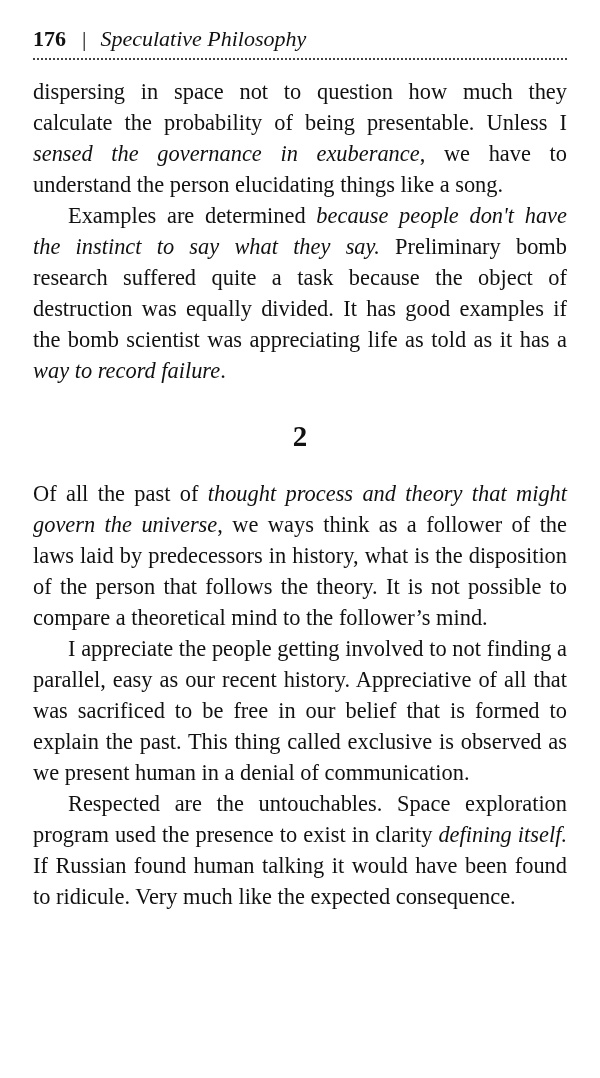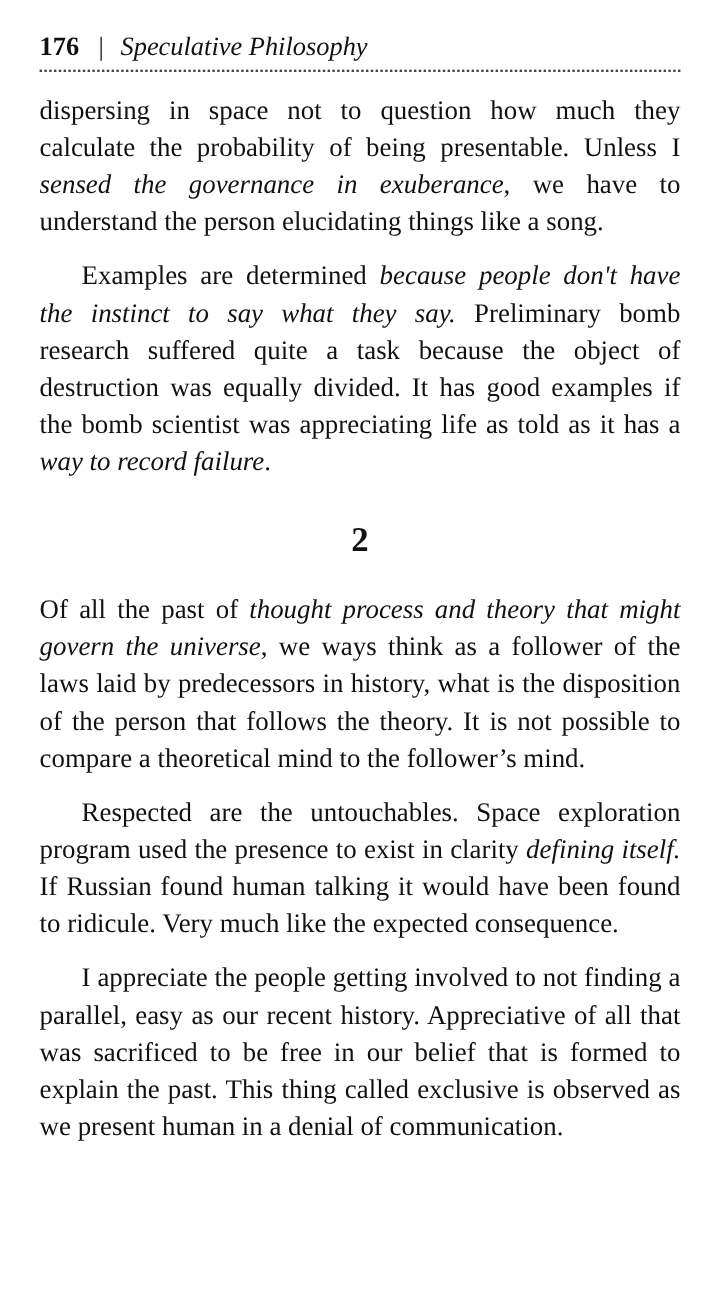--- a/index.html
+++ b/index.html
@@ -19,21 +19,21 @@
     .rule {
       position: absolute; top: 58px; left: 0; width: 534px; height: 0;
       border-top: 2px dotted #444;
     }
     .body-text {
       position: absolute; top: 76px; left: 0; width: 534px;
       font-size: 22.4px; line-height: 31px; text-align: justify;
     }
     p { margin: 0; }
     p.indent { text-indent: 35px; }
-    p + p { margin-top: 14px; }
+    p + p { }
     .section-num {
       text-align: center; font-weight: bold; font-size: 29px; line-height: 40px;
       margin: 30px 0 22px 0;
     }
     .section-num + p { margin-top: 0; }
     em { font-style: italic; }
   </style>
 </head>
 <body>
 
@@ -43,16 +43,16 @@
   </div>
   <div class="rule"></div>
 
   <div class="body-text">
     <p><span>dispersing in space not to question how much they calculate the probability of being presentable. Unless I </span><em>sensed the governance in exuberance</em><span>, we have to understand the person elucidating things like a song.</span></p>
     <p class="indent"><span>Examples are determined </span><em>because people don't have the instinct to say what they say.</em><span> Preliminary bomb research suffered quite a task because the object of destruction was equally divided. It has good examples if the bomb scientist was appreciating life as told as it has a </span><em>way to record failure</em><span>.</span></p>
 
     <div class="section-num">2</div>
 
     <p><span>Of all the past of </span><em>thought process and theory that might govern the universe</em><span>, we ways think as a follower of the laws laid by predecessors in history, what is the disposition of the person that follows the theory. It is not possible to compare a theoretical mind to the follower’s mind.</span></p>
+    <p class="indent"><span>I appreciate the people getting involved to not finding a parallel, easy as our recent history. Appreciative of all that was sacrificed to be free in our belief that is formed to explain the past. This thing called exclusive is observed as we present human in a denial of communication.</span></p>
     <p class="indent"><span>Respected are the untouchables. Space exploration program used the presence to exist in clarity </span><em>defining itself.</em><span> If Russian found human talking it would have been found to ridicule. Very much like the expected consequence.</span></p>
-    <p class="indent"><span>I appreciate the people getting involved to not finding a parallel, easy as our recent history. Appreciative of all that was sacrificed to be free in our belief that is formed to explain the past. This thing called exclusive is observed as we present human in a denial of communication.</span></p>
   </div>
 </div>
 
 </body></html>

